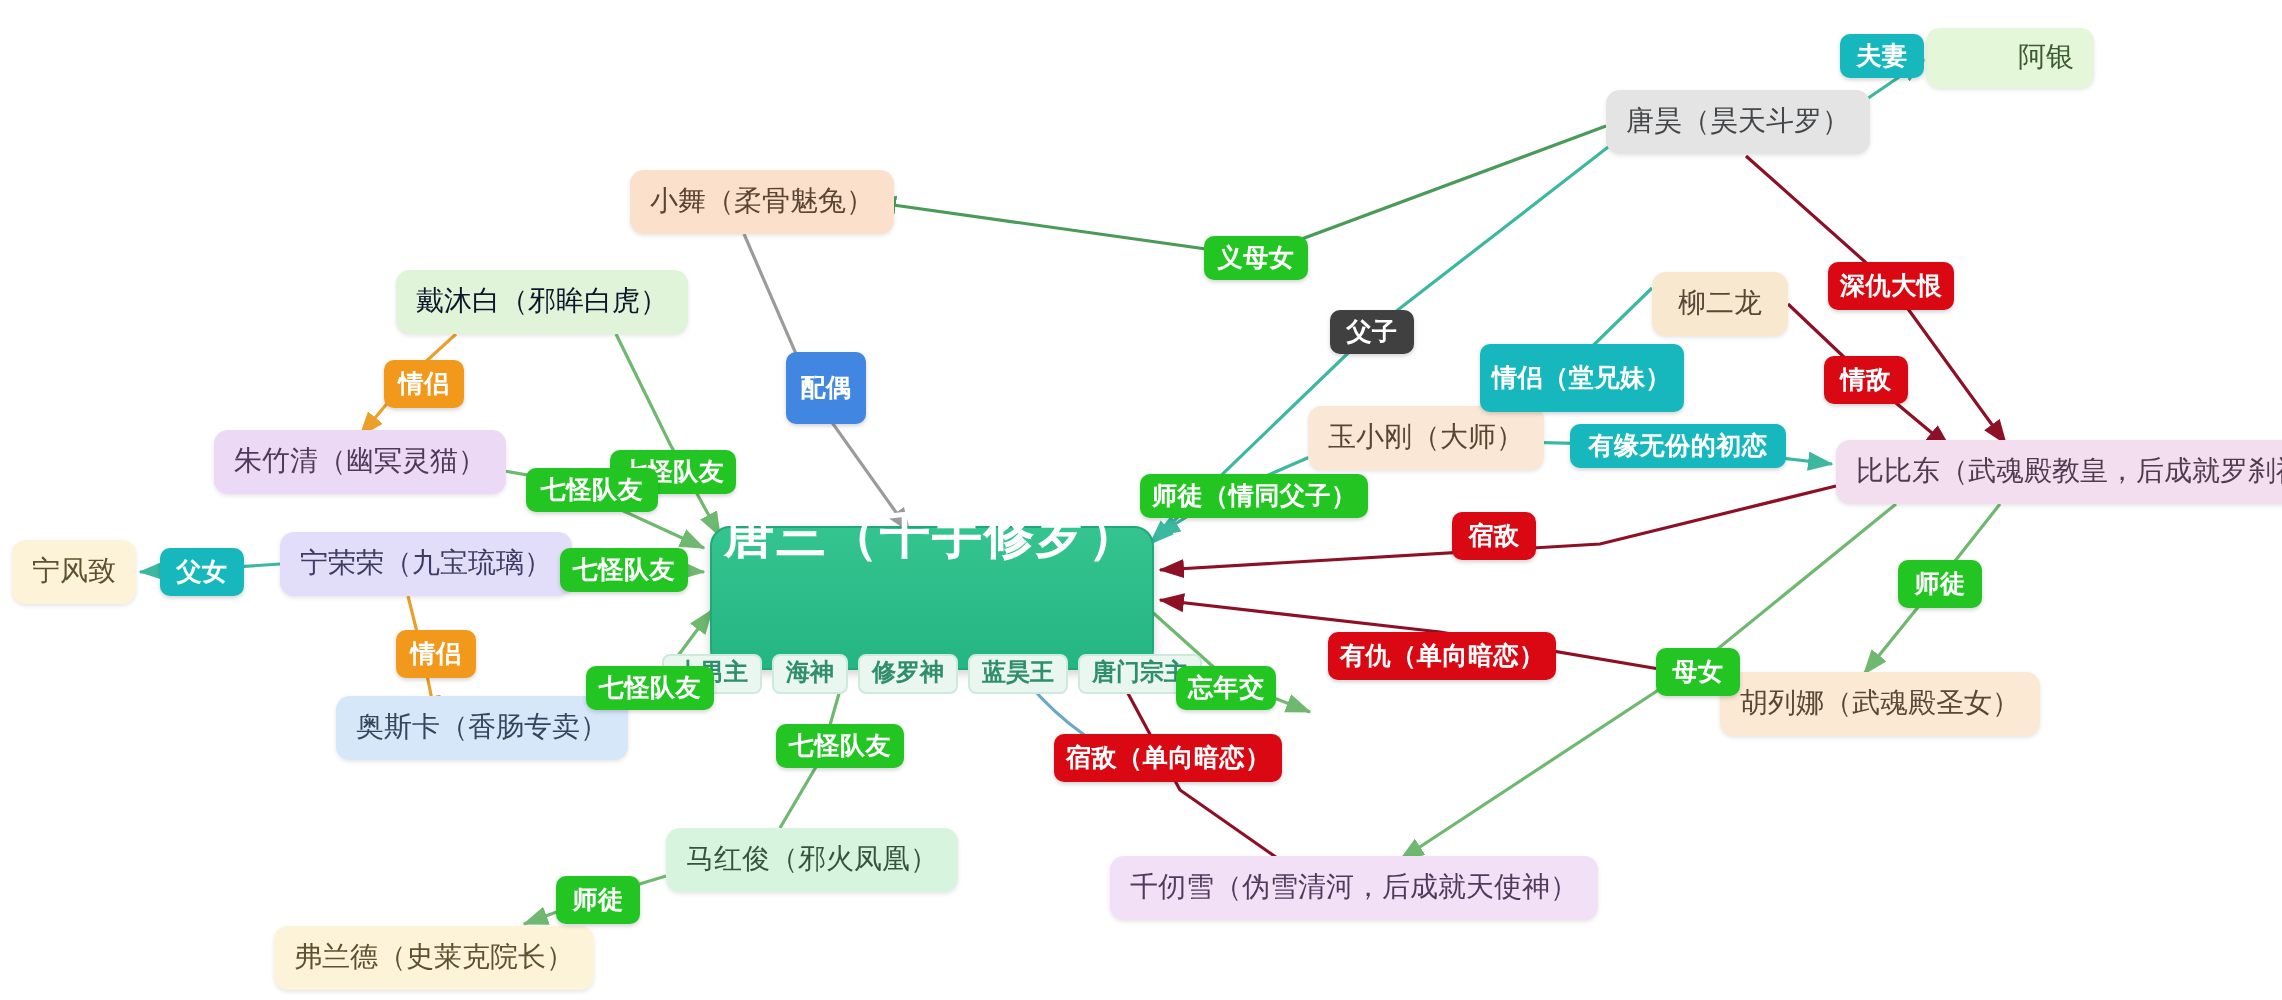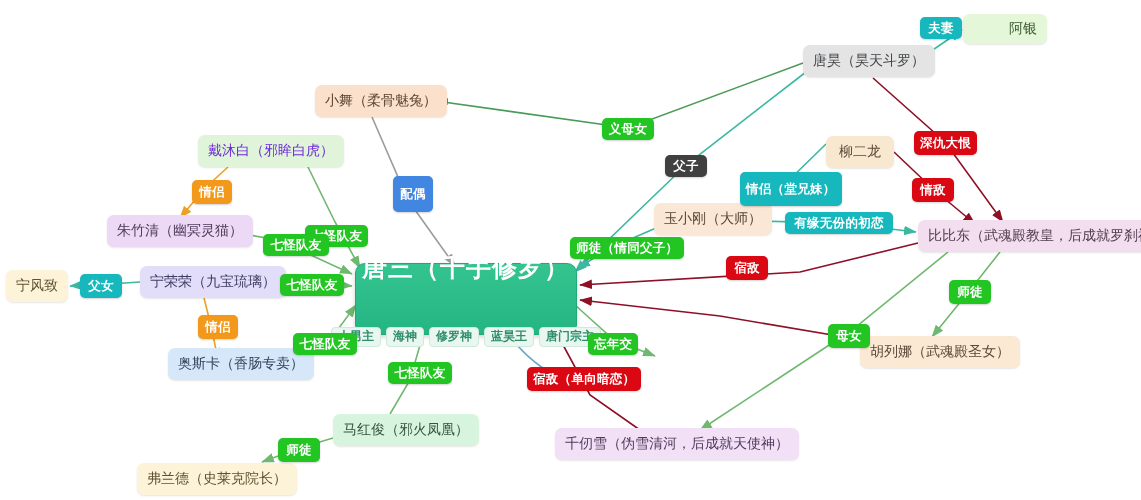--- a/index.html
+++ b/index.html
@@ -115,21 +115,21 @@
         <span class="tag">大男主</span>
         <span class="tag">海神</span>
         <span class="tag">修罗神</span>
         <span class="tag">蓝昊王</span>
         <span class="tag">唐门宗主</span>
       </div>
   </div>
 <div class="node" style="left: 315px; top: 85px; min-width: 118px; height: 32px; background: rgb(251, 224, 203); color: rgb(90, 68, 50);">
       <span class="title">小舞（柔骨魅兔）</span>
     </div>
-    <div class="node" style="left: 198px; top: 135px; min-width: 124px; height: 32px; background: rgb(223, 244, 216); color: #6d28d9;">
+    <div class="node" style="left: 198px; top: 135px; min-width: 124px; height: 32px; background: rgb(223, 244, 216); color: #0f172a;">
       <span class="title">戴沐白（邪眸白虎）</span>
     </div>
     <div class="node" style="left: 107px; top: 215px; min-width: 125px; height: 32px; background: rgb(236, 217, 245); color: rgb(79, 58, 92);">
       <span class="title">朱竹清（幽冥灵猫）</span>
     </div>
     <div class="node" style="left: 140px; top: 266px; min-width: 128px; height: 32px; background: rgb(226, 222, 250); color: rgb(63, 60, 99);">
       <span class="title">宁荣荣（九宝琉璃）</span>
     </div>
     <div class="node" style="left: 6px; top: 270px; min-width: 62px; height: 32px; background: rgb(253, 243, 216); color: rgb(92, 82, 48);">
       <span class="title">宁风致</span>
@@ -169,20 +169,21 @@
     <div class="label" style="left: 665px; top: 155px; min-width: 42px; height: 22px; background: #404040; display: flex; align-items: center; justify-content: center;">父子</div>
     <div class="label" style="left: 740px; top: 172px; min-width: 86px; height: 34px; background: rgb(22, 184, 189); display: flex; align-items: center; justify-content: center;">情侣（堂兄妹）</div>
     <div class="label" style="left: 785px; top: 212px; min-width: 108px; height: 22px; background: rgb(22, 184, 189); display: flex; align-items: center; justify-content: center;">有缘无份的初恋</div>
     <div class="label" style="left: 570px; top: 237px; min-width: 104px; height: 22px; background: rgb(34, 197, 34); display: flex; align-items: center; justify-content: center;">师徒（情同父子）</div>
     <div class="label" style="left: 914px; top: 131px; min-width: 62px; height: 24px; background: rgb(218, 8, 18); display: flex; align-items: center; justify-content: center;">深仇大恨</div>
     <div class="label" style="left: 912px; top: 178px; min-width: 42px; height: 24px; background: rgb(218, 8, 18); display: flex; align-items: center; justify-content: center;">情敌</div>
     <div class="label" style="left: 726px; top: 256px; min-width: 42px; height: 24px; background: rgb(218, 8, 18); display: flex; align-items: center; justify-content: center;">宿敌</div>
     <div class="label" style="left: 949px; top: 280px; min-width: 42px; height: 24px; background: rgb(34, 197, 34); display: flex; align-items: center; justify-content: center;">师徒</div>
     <div class="label" style="left: 828px; top: 324px; min-width: 42px; height: 24px; background: rgb(34, 197, 34); display: flex; align-items: center; justify-content: center;">母女</div>
     <div class="label" style="left: 588px; top: 333px; min-width: 50px; height: 22px; background: rgb(34, 197, 34); display: flex; align-items: center; justify-content: center;">忘年交</div>
+    <div class="label" style="left: 664px; top: 316px; min-width: 104px; height: 24px; background: rgb(218, 8, 18); display: flex; align-items: center; justify-content: center;">有仇（单向暗恋）</div>
     <div class="label" style="left: 527px; top: 367px; min-width: 104px; height: 24px; background: rgb(218, 8, 18); display: flex; align-items: center; justify-content: center;">宿敌（单向暗恋）</div>
     <div class="label" style="left: 393px; top: 176px; min-width: 40px; height: 36px; background: rgb(65, 134, 224); display: flex; align-items: center; justify-content: center;">配偶</div>
     <div class="label" style="left: 192px; top: 180px; min-width: 40px; height: 24px; background: rgb(242, 152, 27); display: flex; align-items: center; justify-content: center;">情侣</div>
     <div class="label" style="left: 198px; top: 315px; min-width: 40px; height: 24px; background: rgb(242, 152, 27); display: flex; align-items: center; justify-content: center;">情侣</div>
     <div class="label" style="left: 80px; top: 274px; min-width: 42px; height: 24px; background: rgb(22, 184, 189); display: flex; align-items: center; justify-content: center; font-family: Liberation Serif, serif;">父女</div>
     <div class="label" style="left: 305px; top: 225px; min-width: 62px; height: 22px; background: rgb(34, 197, 34); display: flex; align-items: center; justify-content: center;">七怪队友</div>
     <div class="label" style="left: 263px; top: 234px; min-width: 66px; height: 22px; background: rgb(34, 197, 34); display: flex; align-items: center; justify-content: center;">七怪队友</div>
     <div class="label" style="left: 280px; top: 274px; min-width: 64px; height: 22px; background: rgb(34, 197, 34); display: flex; align-items: center; justify-content: center;">七怪队友</div>
     <div class="label" style="left: 293px; top: 333px; min-width: 64px; height: 22px; background: rgb(34, 197, 34); display: flex; align-items: center; justify-content: center;">七怪队友</div>
     <div class="label" style="left: 388px; top: 362px; min-width: 64px; height: 22px; background: rgb(34, 197, 34); display: flex; align-items: center; justify-content: center;">七怪队友</div>

